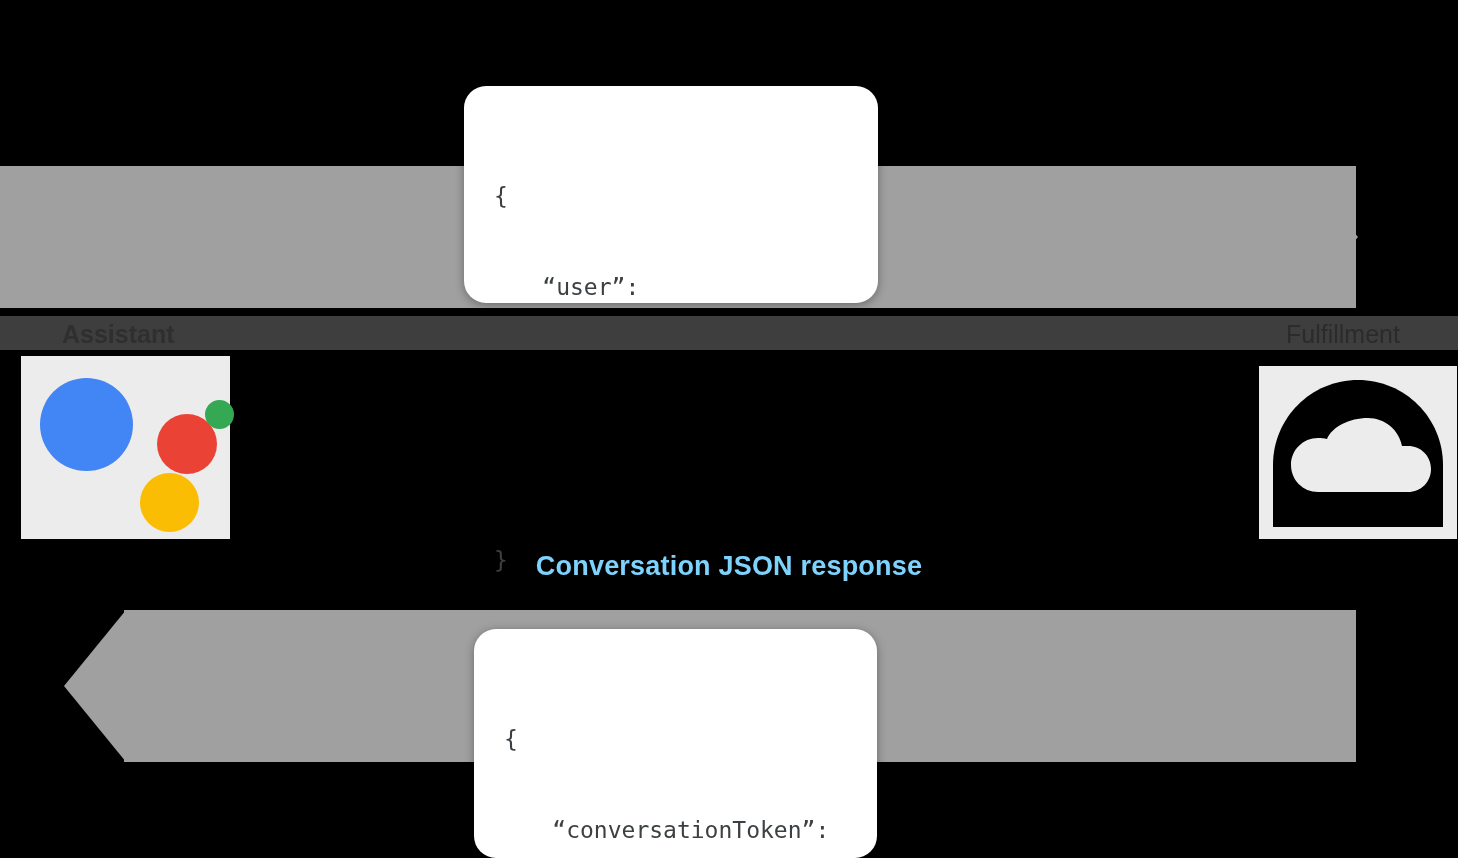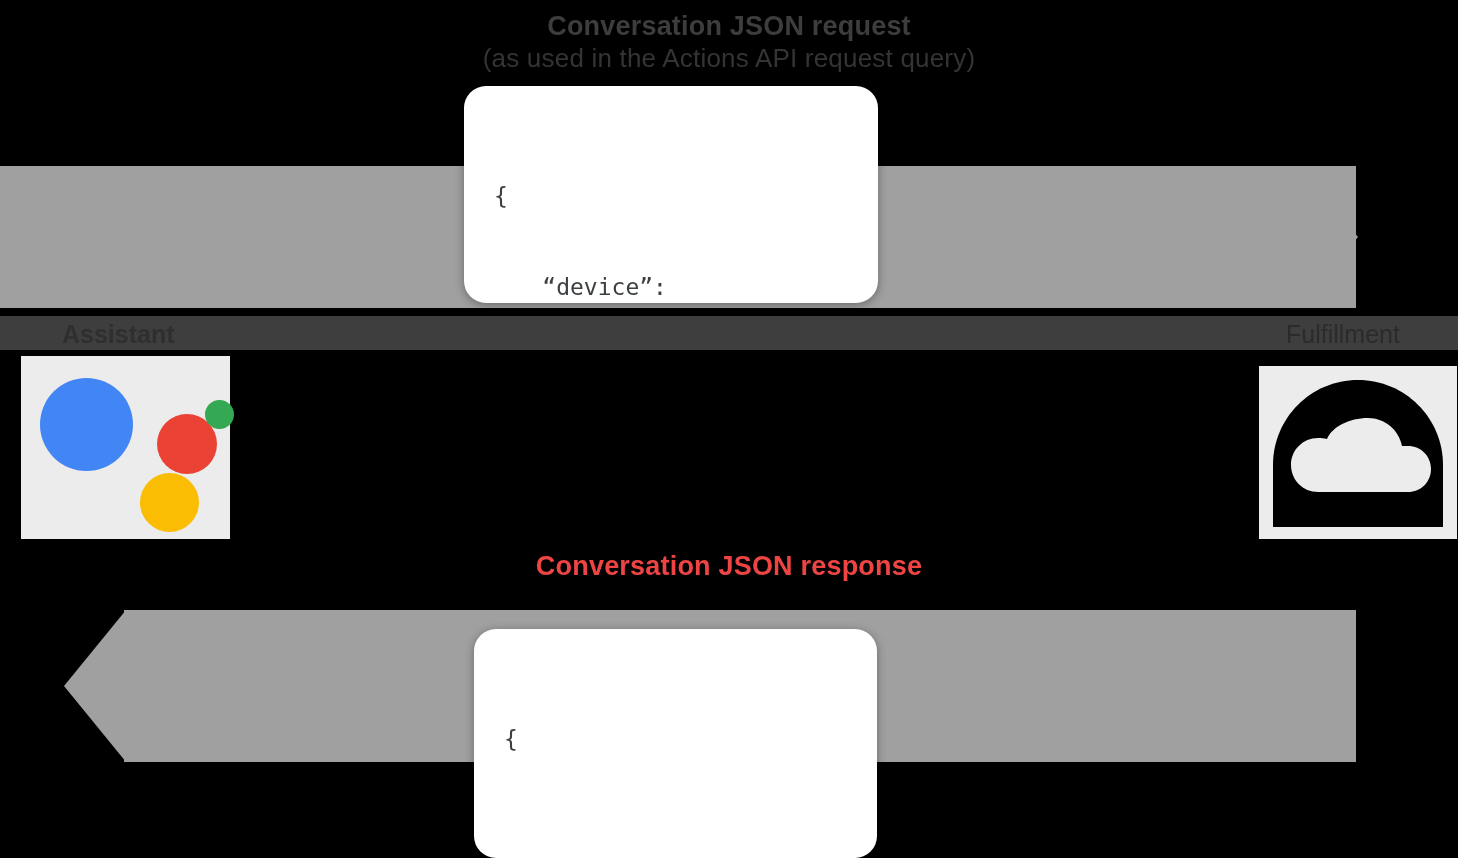--- a/index.html
+++ b/index.html
@@ -35,21 +35,21 @@
   .caption .l2{
     display:block;
     font-size:26px;
     font-weight:400;
     color:#343434;
     margin-top:3px;
   }
 
   #cap-top{ left:0; width:1458px; top:12px; }
   #cap-bottom{ left:0; width:1458px; top:552px; }
-  #cap-bottom .l1{ font-size:27px; color:#ef4444; }
+  #cap-bottom .l1{ font-size:27px; color:#7dd3fc; }
   #cap-bottom .l2{ font-size:25px; color:#3f3f3f; }
 
   
   .band{
     position:absolute;
     background:#a0a0a0;
   }
   
   #band-top{
     left:0px;
@@ -186,31 +186,28 @@
   }
   .json-line{ display:block; }
   .json-indent{ padding-left:2.1em; }
   .json-ell{ padding-left:2.1em; color:#8a8a8a; letter-spacing:2px;}
 </style>
 </head>
 <body>
 
 <div id="stage">
 
-  <div class="caption" id="cap-top">
-    <span class="l1">Conversation JSON request</span>
-    <span class="l2">(as used in the Actions API request query)</span>
-  </div>
 
   <div class="band" id="band-top"></div>
   <div id="band-top-notch"></div>
   <div id="band-top-head"></div>
 
   <div class="json-card" id="card-request">
     <span class="json-line">{</span>
+    <span class="json-line json-indent">“user”:</span>
     <span class="json-line json-indent">“device”:</span>
     <span class="json-line json-ell">…</span>
     <span class="json-line">}</span>
   </div>
 
   <div id="lane"></div>
   <div id="lane-body"></div>
 
   <div class="lane-label" id="label-assistant">Assistant</div>
   <div class="lane-label" id="label-fulfillment">Fulfillment</div>
@@ -231,18 +228,19 @@
 
   <div class="caption" id="cap-bottom">
     <span class="l1">Conversation JSON response</span>
   </div>
 
   <div class="band" id="band-bottom"></div>
   <div id="band-bottom-head"></div>
 
   <div class="json-card" id="card-response">
     <span class="json-line">{</span>
+    <span class="json-line json-indent">“conversationToken”:</span>
     
     
     
   </div>
 
 </div>
 
 </body></html>

